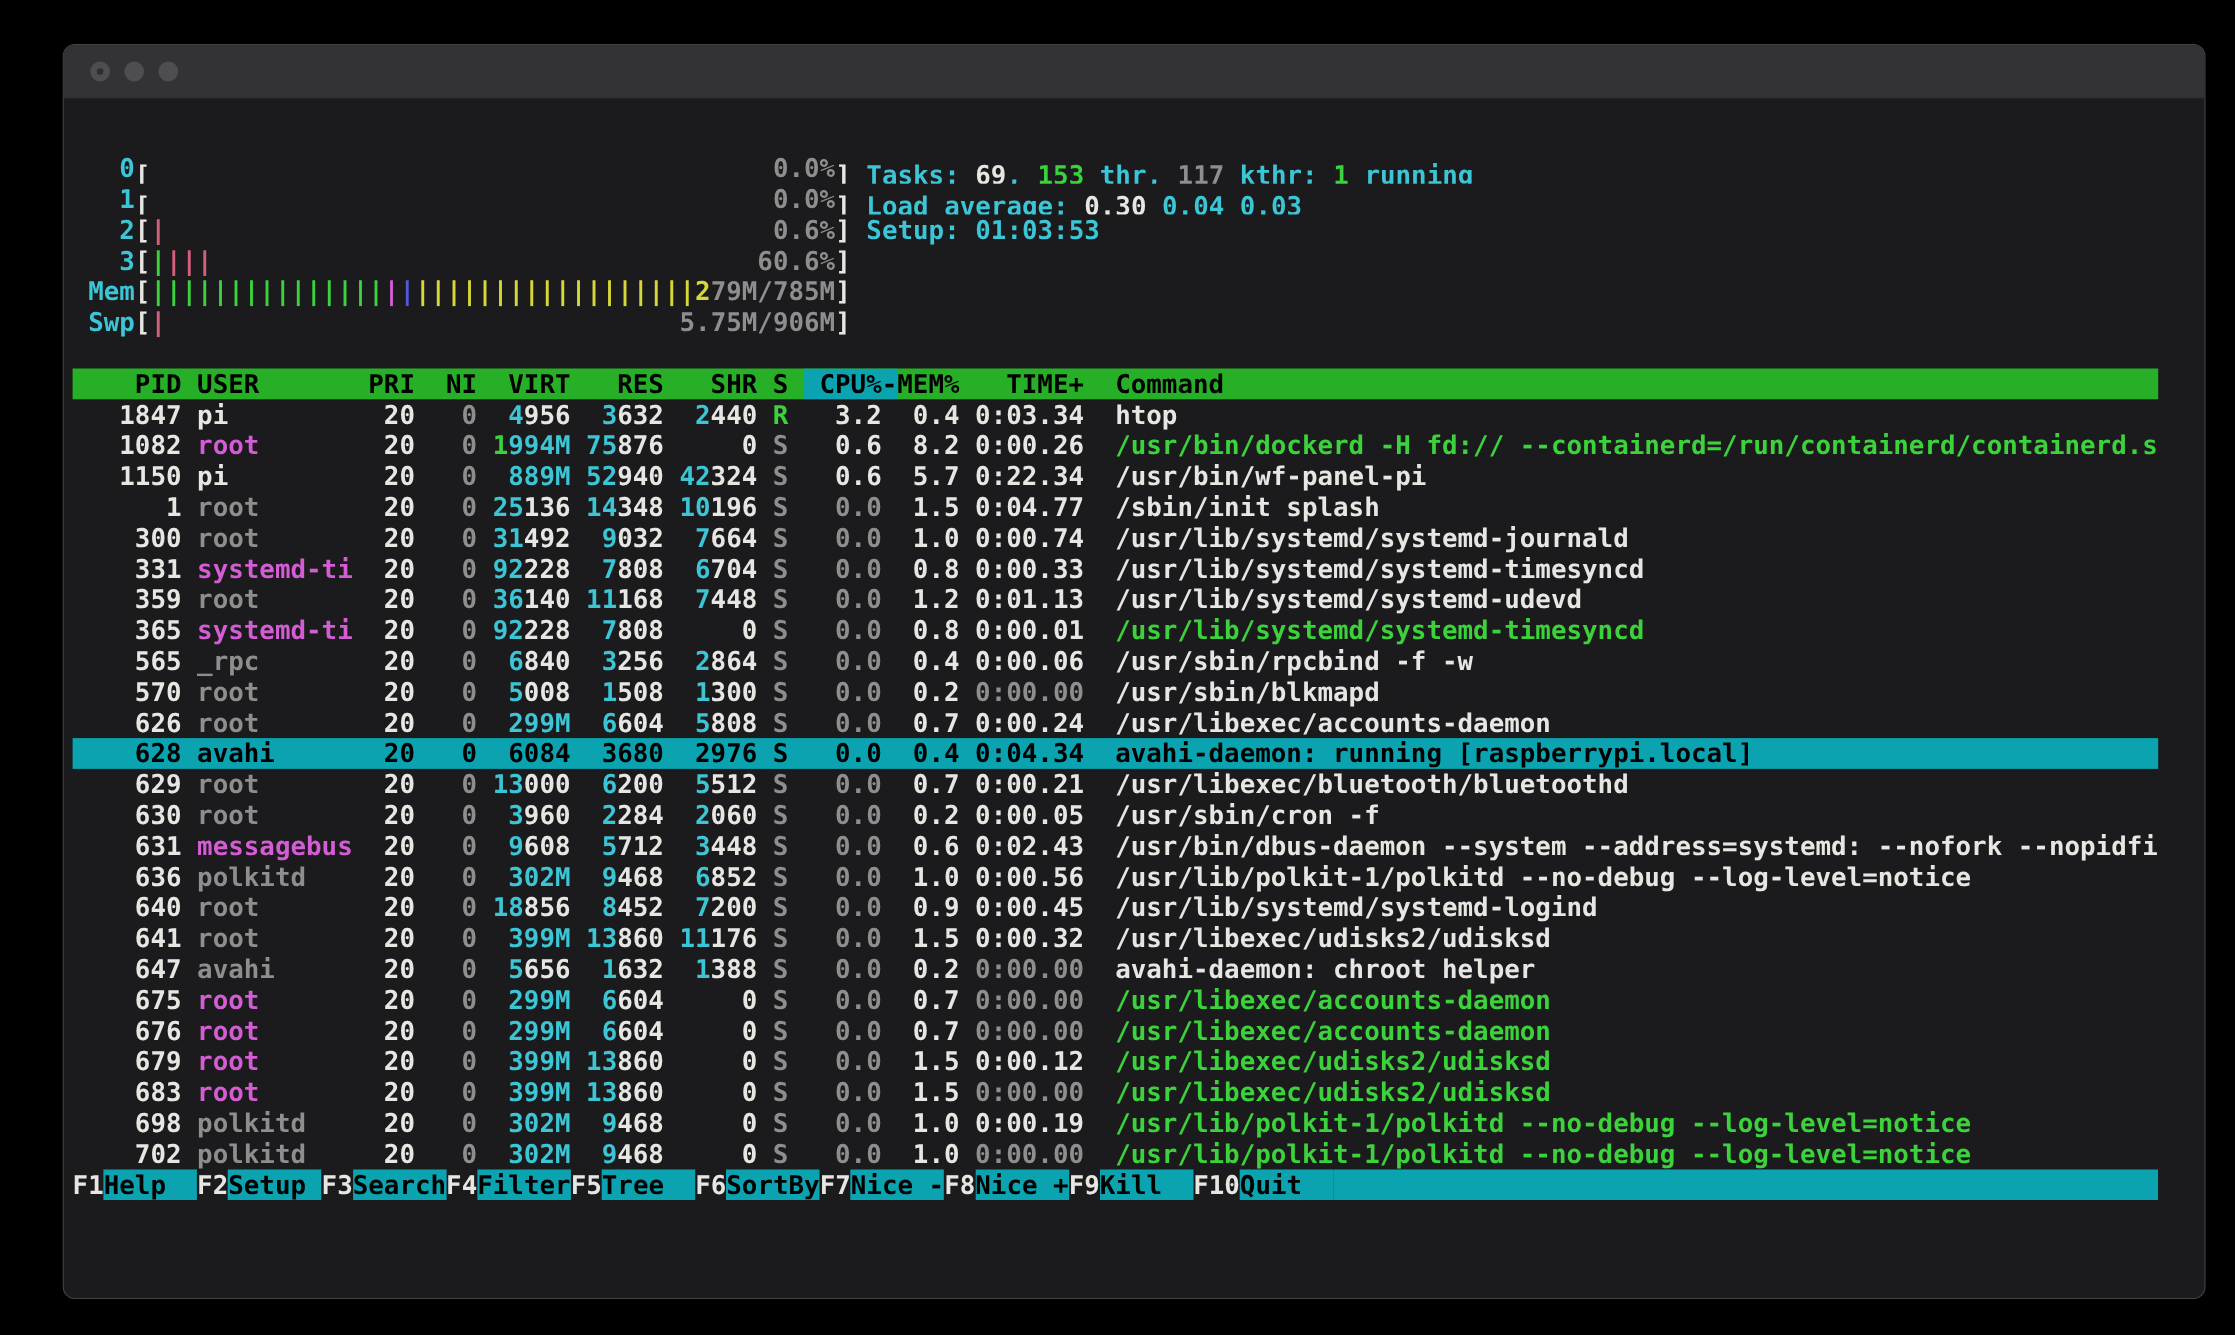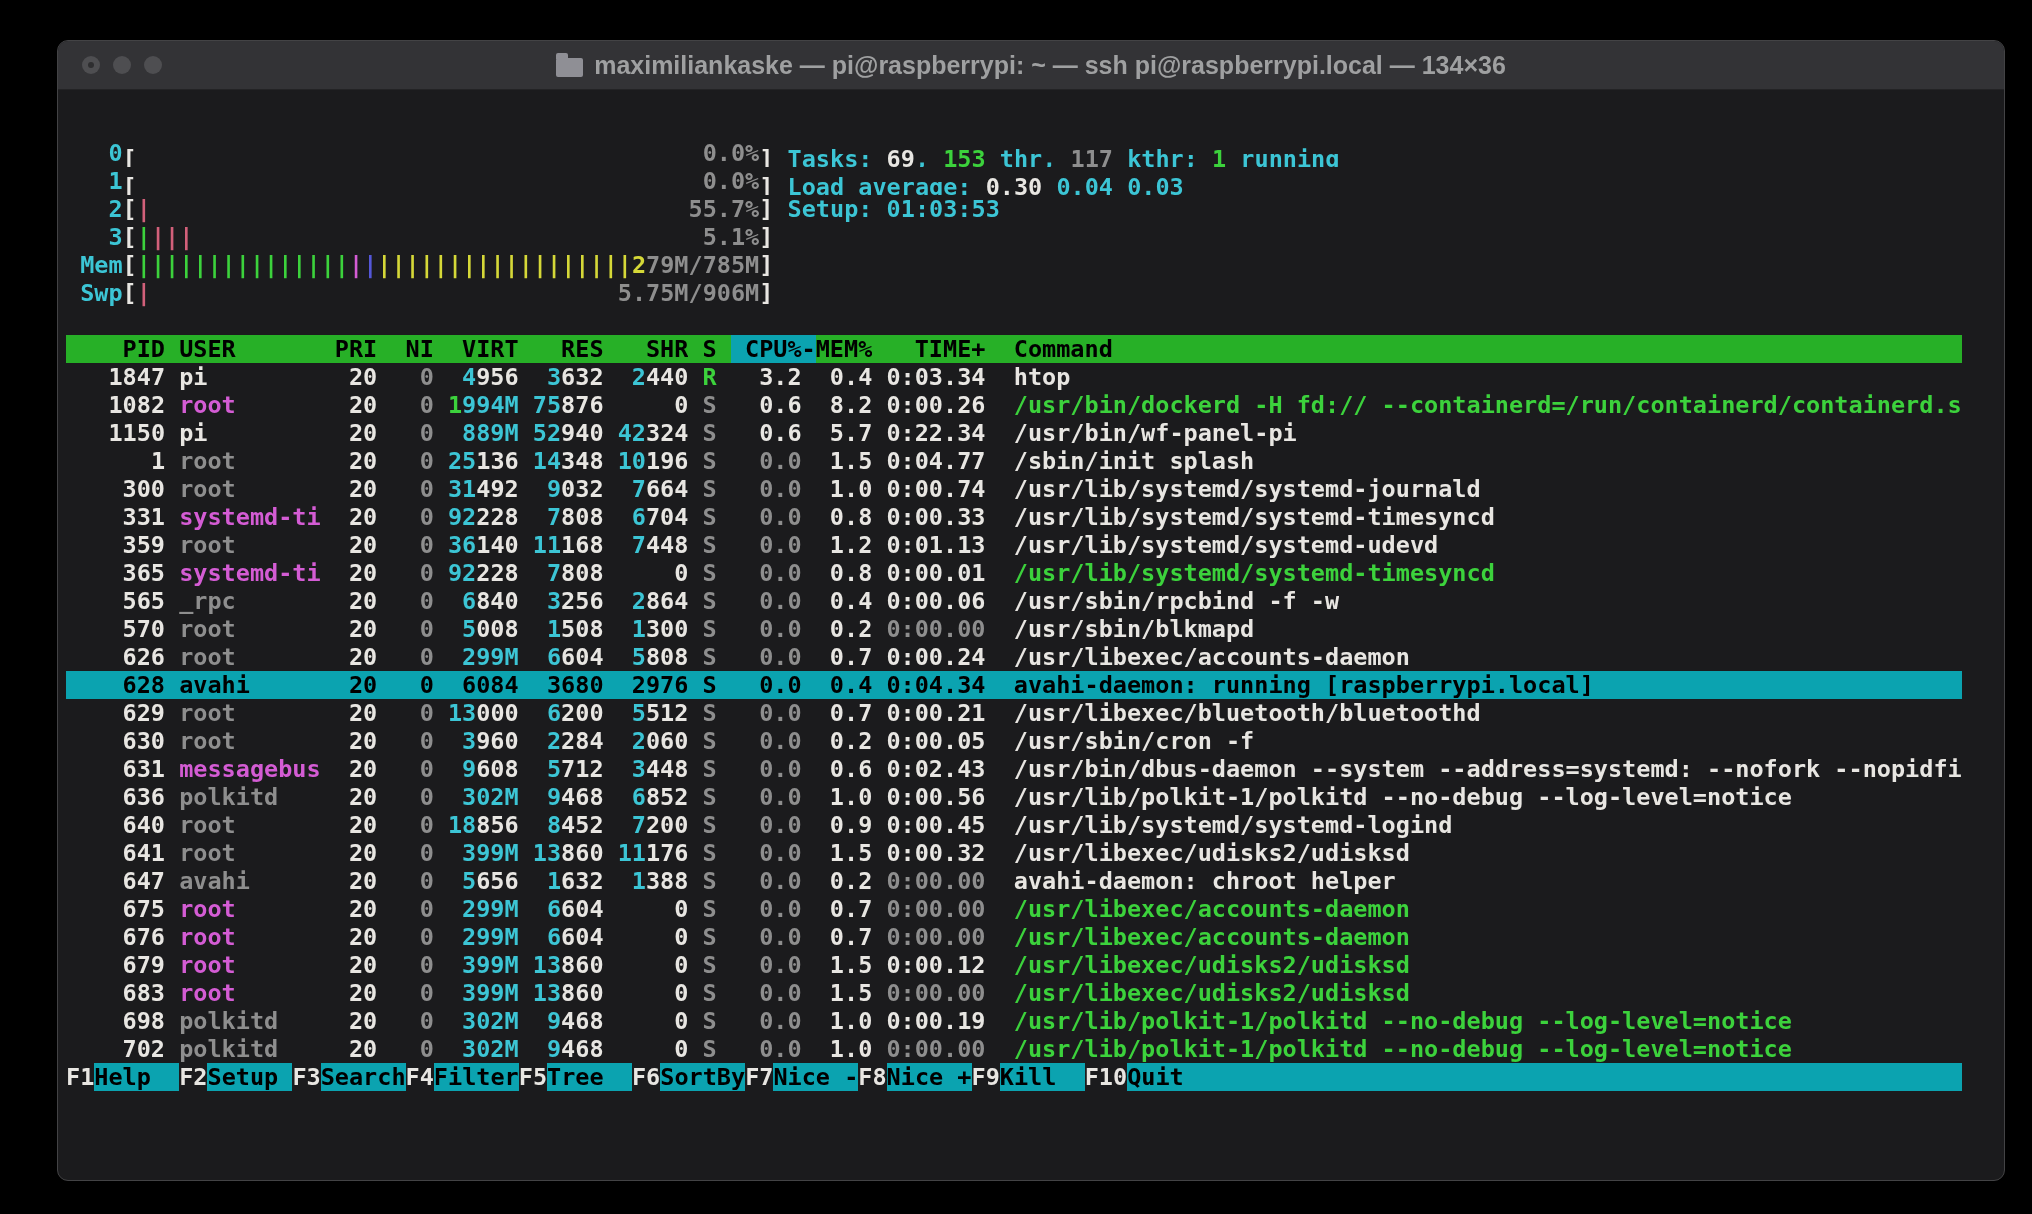--- a/index.html
+++ b/index.html
@@ -51,32 +51,28 @@
 </head>
 <body>
 
 <div class="window">
   <div class="titlebar">
     <div class="lights">
       <span class="light close"></span>
       <span class="light"></span>
       <span class="light"></span>
     </div>
-    <div class="titlewrap">
-      <span class="folder"></span>
-      <span>maximiliankaske — pi@raspberrypi: ~ — ssh pi@raspberrypi.local — 134×36</span>
-    </div>
   </div>
   <div class="term">
     <div id="screen">
         <div class="line"></div>
         <div class="line"><span class="cy c4">0</span><span class="w">[</span><span class="inner"><span class="bars"></span><span class="mval"><span class="gy">0.0%</span></span></span><span class="w">]</span><span> </span><span class="cy">Tasks: </span><span class="w">69</span><span class="cy">, </span><span class="gn">153</span><span class="cy"> thr, </span><span class="gy">117</span><span class="cy"> kthr; </span><span class="gn">1</span><span class="cy"> running</span></div>
         <div class="line"><span class="cy c4">1</span><span class="w">[</span><span class="inner"><span class="bars"></span><span class="mval"><span class="gy">0.0%</span></span></span><span class="w">]</span><span> </span><span class="cy">Load average: </span><span class="w">0.30 </span><span class="cy">0.04 </span><span class="cy">0.03</span></div>
-        <div class="line"><span class="cy c4">2</span><span class="w">[</span><span class="inner"><span class="bars"><span class="rd">|</span></span><span class="mval"><span class="gy">55.7%</span></span></span><span class="w">]</span><span> </span><span class="cy">Setup: </span><span class="cy">01:03:53</span></div>
-        <div class="line"><span class="cy c4">3</span><span class="w">[</span><span class="inner"><span class="bars"><span class="gn">|</span><span class="rd">|||</span></span><span class="mval"><span class="gy">5.1%</span></span></span><span class="w">]</span></div>
+        <div class="line"><span class="cy c4">2</span><span class="w">[</span><span class="inner"><span class="bars"><span class="rd">|</span></span><span class="mval"><span class="gy">0.6%</span></span></span><span class="w">]</span><span> </span><span class="cy">Setup: </span><span class="cy">01:03:53</span></div>
+        <div class="line"><span class="cy c4">3</span><span class="w">[</span><span class="inner"><span class="bars"><span class="gn">|</span><span class="rd">|||</span></span><span class="mval"><span class="gy">60.6%</span></span></span><span class="w">]</span></div>
         <div class="line"><span class="cy c4">Mem</span><span class="w">[</span><span class="inner"><span class="bars"><span class="gn">|||||||||||||||</span><span class="mg">|</span><span class="bl">|</span><span class="yl">||||||||||||||||||</span></span><span class="mval"><span class="yl">2</span><span class="gy">79M/785M</span></span></span><span class="w">]</span></div>
         <div class="line"><span class="cy c4">Swp</span><span class="w">[</span><span class="inner"><span class="bars"><span class="rd">|</span></span><span class="mval"><span class="gy">5.75M/906M</span></span></span><span class="w">]</span></div>
         <div class="line"></div>
         <div class="line hdr"><span class="hc" style="width: 7ch;">PID</span><span class="hc" style="width: 1ch;"> </span><span class="hc al" style="width: 10ch;">USER</span><span class="hc" style="width: 1ch;"> </span><span class="hc" style="width: 3ch;">PRI</span><span class="hc" style="width: 1ch;"> </span><span class="hc" style="width: 3ch;">NI</span><span class="hc" style="width: 1ch;"> </span><span class="hc" style="width: 5ch;">VIRT</span><span class="hc" style="width: 1ch;"> </span><span class="hc" style="width: 5ch;">RES</span><span class="hc" style="width: 1ch;"> </span><span class="hc" style="width: 5ch;">SHR</span><span class="hc" style="width: 1ch;"> </span><span class="hc" style="width: 1ch;">S</span><span class="hc" style="width: 1ch;"> </span><span class="hc hl" style="width: 5ch;">CPU%</span><span class="hc hl" style="width: 1ch;">-</span><span class="hc" style="width: 4ch;">MEM%</span><span class="hc" style="width: 8ch;">TIME+</span><span class="hc" style="width: 2ch;">  </span><span class="hc al">Command</span></div>
         <div class="line row"><span class="hc" style="width: 7ch;"><span class="w">1847</span></span><span class="hc" style="width: 1ch;"><span> </span></span><span class="hc al" style="width: 10ch;"><span class="w">pi</span></span><span class="hc" style="width: 1ch;"><span> </span></span><span class="hc" style="width: 3ch;"><span class="w">20</span></span><span class="hc" style="width: 1ch;"><span> </span></span><span class="hc" style="width: 3ch;"><span class="gy">0</span></span><span class="hc" style="width: 1ch;"><span> </span></span><span class="hc" style="width: 5ch;"><span class="cy">4</span><span class="w">956</span></span><span class="hc" style="width: 1ch;"><span> </span></span><span class="hc" style="width: 5ch;"><span class="cy">3</span><span class="w">632</span></span><span class="hc" style="width: 1ch;"><span> </span></span><span class="hc" style="width: 5ch;"><span class="cy">2</span><span class="w">440</span></span><span class="hc" style="width: 1ch;"><span> </span></span><span class="hc" style="width: 1ch;"><span class="gn">R</span></span><span class="hc" style="width: 1ch;"><span> </span></span><span class="hc" style="width: 5ch;"><span class="w">3.2</span></span><span class="hc" style="width: 1ch;"><span> </span></span><span class="hc" style="width: 4ch;"><span class="w">0.4</span></span><span class="hc" style="width: 8ch;"><span class="w">0:03.34</span></span><span class="hc" style="width: 2ch;"><span> </span></span><span class="hc al"><span class="w">htop</span></span></div>
         <div class="line row"><span class="hc" style="width: 7ch;"><span class="w">1082</span></span><span class="hc" style="width: 1ch;"><span> </span></span><span class="hc al" style="width: 10ch;"><span class="mg">root</span></span><span class="hc" style="width: 1ch;"><span> </span></span><span class="hc" style="width: 3ch;"><span class="w">20</span></span><span class="hc" style="width: 1ch;"><span> </span></span><span class="hc" style="width: 3ch;"><span class="gy">0</span></span><span class="hc" style="width: 1ch;"><span> </span></span><span class="hc" style="width: 5ch;"><span class="gn">1</span><span class="cy">994M</span></span><span class="hc" style="width: 1ch;"><span> </span></span><span class="hc" style="width: 5ch;"><span class="cy">75</span><span class="w">876</span></span><span class="hc" style="width: 1ch;"><span> </span></span><span class="hc" style="width: 5ch;"><span class="w">0</span></span><span class="hc" style="width: 1ch;"><span> </span></span><span class="hc" style="width: 1ch;"><span class="gy">S</span></span><span class="hc" style="width: 1ch;"><span> </span></span><span class="hc" style="width: 5ch;"><span class="w">0.6</span></span><span class="hc" style="width: 1ch;"><span> </span></span><span class="hc" style="width: 4ch;"><span class="w">8.2</span></span><span class="hc" style="width: 8ch;"><span class="w">0:00.26</span></span><span class="hc" style="width: 2ch;"><span> </span></span><span class="hc al"><span class="gn">/usr/bin/dockerd -H fd:// --containerd=/run/containerd/containerd.s</span></span></div>
         <div class="line row"><span class="hc" style="width: 7ch;"><span class="w">1150</span></span><span class="hc" style="width: 1ch;"><span> </span></span><span class="hc al" style="width: 10ch;"><span class="w">pi</span></span><span class="hc" style="width: 1ch;"><span> </span></span><span class="hc" style="width: 3ch;"><span class="w">20</span></span><span class="hc" style="width: 1ch;"><span> </span></span><span class="hc" style="width: 3ch;"><span class="gy">0</span></span><span class="hc" style="width: 1ch;"><span> </span></span><span class="hc" style="width: 5ch;"><span class="cy">889M</span></span><span class="hc" style="width: 1ch;"><span> </span></span><span class="hc" style="width: 5ch;"><span class="cy">52</span><span class="w">940</span></span><span class="hc" style="width: 1ch;"><span> </span></span><span class="hc" style="width: 5ch;"><span class="cy">42</span><span class="w">324</span></span><span class="hc" style="width: 1ch;"><span> </span></span><span class="hc" style="width: 1ch;"><span class="gy">S</span></span><span class="hc" style="width: 1ch;"><span> </span></span><span class="hc" style="width: 5ch;"><span class="w">0.6</span></span><span class="hc" style="width: 1ch;"><span> </span></span><span class="hc" style="width: 4ch;"><span class="w">5.7</span></span><span class="hc" style="width: 8ch;"><span class="w">0:22.34</span></span><span class="hc" style="width: 2ch;"><span> </span></span><span class="hc al"><span class="w">/usr/bin/wf-panel-pi</span></span></div>
         <div class="line row"><span class="hc" style="width: 7ch;"><span class="w">1</span></span><span class="hc" style="width: 1ch;"><span> </span></span><span class="hc al" style="width: 10ch;"><span class="gy">root</span></span><span class="hc" style="width: 1ch;"><span> </span></span><span class="hc" style="width: 3ch;"><span class="w">20</span></span><span class="hc" style="width: 1ch;"><span> </span></span><span class="hc" style="width: 3ch;"><span class="gy">0</span></span><span class="hc" style="width: 1ch;"><span> </span></span><span class="hc" style="width: 5ch;"><span class="cy">25</span><span class="w">136</span></span><span class="hc" style="width: 1ch;"><span> </span></span><span class="hc" style="width: 5ch;"><span class="cy">14</span><span class="w">348</span></span><span class="hc" style="width: 1ch;"><span> </span></span><span class="hc" style="width: 5ch;"><span class="cy">10</span><span class="w">196</span></span><span class="hc" style="width: 1ch;"><span> </span></span><span class="hc" style="width: 1ch;"><span class="gy">S</span></span><span class="hc" style="width: 1ch;"><span> </span></span><span class="hc" style="width: 5ch;"><span class="gy">0.0</span></span><span class="hc" style="width: 1ch;"><span> </span></span><span class="hc" style="width: 4ch;"><span class="w">1.5</span></span><span class="hc" style="width: 8ch;"><span class="w">0:04.77</span></span><span class="hc" style="width: 2ch;"><span> </span></span><span class="hc al"><span class="w">/sbin/init splash</span></span></div>
         <div class="line row"><span class="hc" style="width: 7ch;"><span class="w">300</span></span><span class="hc" style="width: 1ch;"><span> </span></span><span class="hc al" style="width: 10ch;"><span class="gy">root</span></span><span class="hc" style="width: 1ch;"><span> </span></span><span class="hc" style="width: 3ch;"><span class="w">20</span></span><span class="hc" style="width: 1ch;"><span> </span></span><span class="hc" style="width: 3ch;"><span class="gy">0</span></span><span class="hc" style="width: 1ch;"><span> </span></span><span class="hc" style="width: 5ch;"><span class="cy">31</span><span class="w">492</span></span><span class="hc" style="width: 1ch;"><span> </span></span><span class="hc" style="width: 5ch;"><span class="cy">9</span><span class="w">032</span></span><span class="hc" style="width: 1ch;"><span> </span></span><span class="hc" style="width: 5ch;"><span class="cy">7</span><span class="w">664</span></span><span class="hc" style="width: 1ch;"><span> </span></span><span class="hc" style="width: 1ch;"><span class="gy">S</span></span><span class="hc" style="width: 1ch;"><span> </span></span><span class="hc" style="width: 5ch;"><span class="gy">0.0</span></span><span class="hc" style="width: 1ch;"><span> </span></span><span class="hc" style="width: 4ch;"><span class="w">1.0</span></span><span class="hc" style="width: 8ch;"><span class="w">0:00.74</span></span><span class="hc" style="width: 2ch;"><span> </span></span><span class="hc al"><span class="w">/usr/lib/systemd/systemd-journald</span></span></div>
         <div class="line row"><span class="hc" style="width: 7ch;"><span class="w">331</span></span><span class="hc" style="width: 1ch;"><span> </span></span><span class="hc al" style="width: 10ch;"><span class="mg">systemd-ti</span></span><span class="hc" style="width: 1ch;"><span> </span></span><span class="hc" style="width: 3ch;"><span class="w">20</span></span><span class="hc" style="width: 1ch;"><span> </span></span><span class="hc" style="width: 3ch;"><span class="gy">0</span></span><span class="hc" style="width: 1ch;"><span> </span></span><span class="hc" style="width: 5ch;"><span class="cy">92</span><span class="w">228</span></span><span class="hc" style="width: 1ch;"><span> </span></span><span class="hc" style="width: 5ch;"><span class="cy">7</span><span class="w">808</span></span><span class="hc" style="width: 1ch;"><span> </span></span><span class="hc" style="width: 5ch;"><span class="cy">6</span><span class="w">704</span></span><span class="hc" style="width: 1ch;"><span> </span></span><span class="hc" style="width: 1ch;"><span class="gy">S</span></span><span class="hc" style="width: 1ch;"><span> </span></span><span class="hc" style="width: 5ch;"><span class="gy">0.0</span></span><span class="hc" style="width: 1ch;"><span> </span></span><span class="hc" style="width: 4ch;"><span class="w">0.8</span></span><span class="hc" style="width: 8ch;"><span class="w">0:00.33</span></span><span class="hc" style="width: 2ch;"><span> </span></span><span class="hc al"><span class="w">/usr/lib/systemd/systemd-timesyncd</span></span></div>

